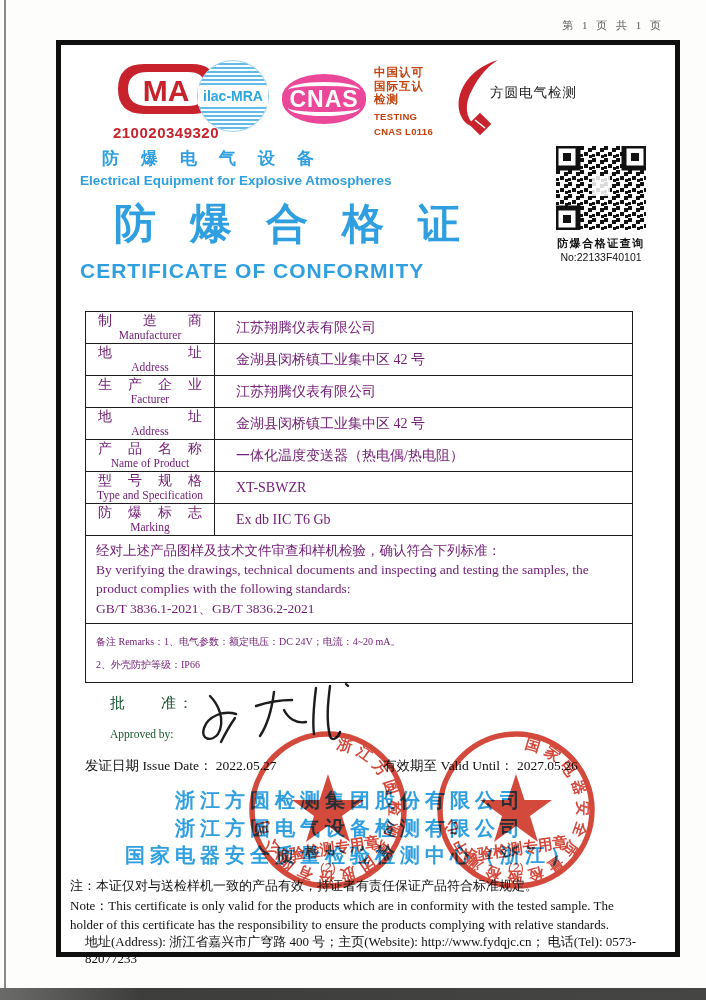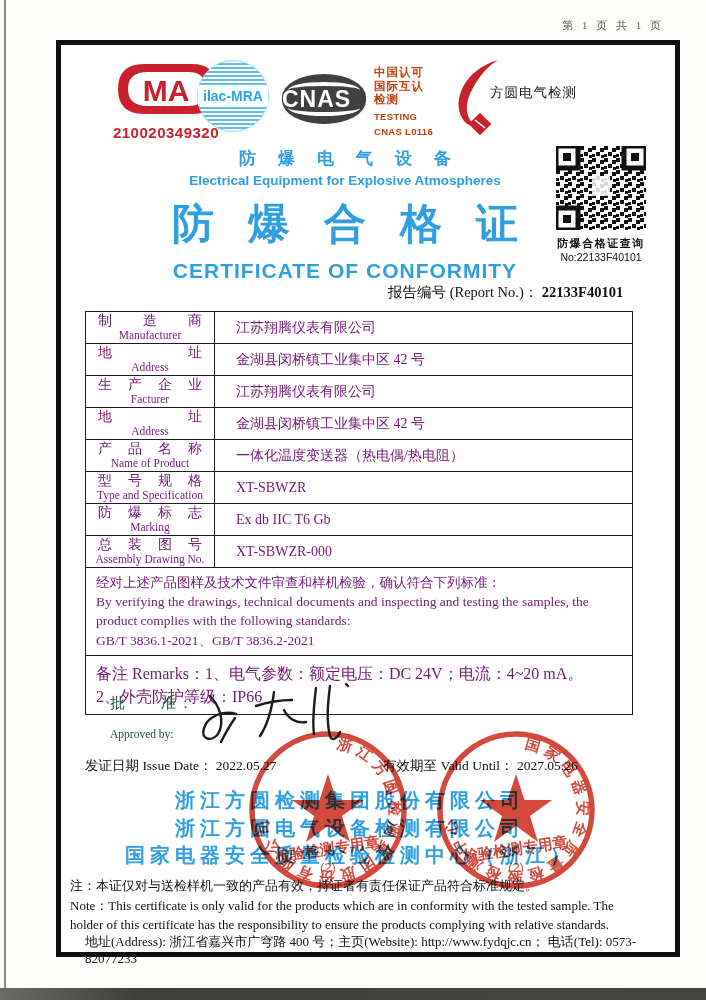--- a/index.html
+++ b/index.html
@@ -19,38 +19,38 @@
 
   
   .cma { position:absolute; left:80px; top:60px; width:108px; height:78px; text-align:center;margin-left:32px; }
   .cma .num { color:#c8232c; font-weight:bold; font-size:15px; font-family:"Liberation Sans",sans-serif;
     letter-spacing:.5px; margin-top:2px; }
   .ilac { position:absolute; left:197px; top:60px; width:72px; height:72px; border-radius:50%;
     background:repeating-linear-gradient(180deg,#ffffff 0 2px,#63bce8 2px 4px);
     border:1px solid #9ad4ef; display:flex; align-items:center; justify-content:center; }
   .ilac .band { background:#fff; width:72px; text-align:center; padding:2px 0;
     color:#2ba6df; font-weight:bold; font-size:14px; font-family:"Liberation Sans",sans-serif; }
-  .cnas { position:absolute; left:282px; top:74px; width:84px; height:50px; background:#404040;
-    border-radius:50% / 46%; display:flex; align-items:center; }
+  .cnas { position:absolute; left:282px; top:74px; width:84px; height:50px; background:#ec4899;
+    border-radius:50% / 46%; display:flex; align-items:center; justify-content:center; }
   .cnas:before { content:""; position:absolute; left:6px; top:8px; width:72px; height:12px;
     border-radius:50%; border-top:4px solid #fff; }
   .cnas:after { content:""; position:absolute; right:6px; bottom:8px; width:72px; height:12px;
     border-radius:50%; border-bottom:4px solid #fff; }
   .cnas span { color:#fff; font-weight:bold; font-size:23px; letter-spacing:1px;
     font-family:"Liberation Sans",sans-serif; }
   .cnas-caption { position:absolute; left:374px; top:66px; color:#c2410c; font-weight:bold;
     font-family:"Liberation Sans",sans-serif; }
   .cnas-caption .cn { font-size:11.5px; line-height:13.5px; letter-spacing:1px; }
   .cnas-caption .en { font-size:9.5px; line-height:11.5px; margin-top:4px; letter-spacing:.3px; }
   .fangyuan { position:absolute; left:446px; top:56px; width:180px; height:88px; }
   .fangyuan .txt { position:absolute; left:44px; top:28px; font-size:13.5px; color:#1a1a1a;
     letter-spacing:1px; }
 
   
-  .title-block { position:absolute; left:80px; top:147px; width:530px; text-align:center;
+  .title-block { position:absolute; left:80px; top:147px; width:530px; 
     color:#2f9fe0; font-family:"Liberation Sans",sans-serif; }
   .title-cn-small { font-size:17px; font-weight:bold; letter-spacing:22px; text-indent:22px; }
   .title-en-small { font-size:13.5px; font-weight:bold; margin-top:3px; }
   .title-cn-main { font-size:42px; font-weight:bold; letter-spacing:34px; text-indent:34px; margin-top:8px; }
   .title-en-main { font-size:21px; font-weight:600; letter-spacing:1px; margin-top:7px; }
 
   .qr-block { position:absolute; left:553px; top:146px; width:96px; text-align:center; }
   .qr-caption { font-size:11px; font-weight:bold; color:#111; letter-spacing:1.5px; margin-top:2px;
     font-family:"Liberation Sans",sans-serif; }
   .qr-number { font-size:10.5px; color:#111; font-family:Liberation Sans, sans-serif; }
@@ -64,21 +64,21 @@
   table.main { position:absolute; left:85px; top:311px; width:548px; border-collapse:collapse;
     color:#701a75; }
   table.main td { border:1.6px solid #1c1c1c; }
   td.lbl { width:129px; height:31px; text-align:center; vertical-align:middle; padding:1px 6px; }
   td.lbl .cn { font-size:14px; line-height:16px; text-align:justify; text-align-last:justify;
     -moz-text-align-last:justify; display:block; padding:0 6px; }
   td.lbl .en { font-size:11.5px; line-height:13px; display:block; text-align:center; }
   td.val { font-size:14px; padding:2px 4px 2px 21px;margin-left:8px; }
   td.block { padding:5px 10px; font-size:13.5px; line-height:19px; }
   td.block .std { margin-top:1px; }
-  td.remarks { padding:6px 10px; font-size:16px; line-height:23px; }
+  td.remarks { padding:6px 10px; font-size:10px; line-height:23px; }
 
   
   .approval { position:absolute; left:110px; top:694px; color:#14532d; }
   .approval .cn { font-size:15px; letter-spacing:2px; }
   .approval .en { font-size:11.5px; margin-top:15px; }
   .signature { position:absolute; left:188px; top:676px; }
   .dates { position:absolute; left:85px; top:757px; width:548px; font-size:13.5px; color:#101010; }
   .dates .valid { position:absolute; left:298px; top:0; }
 
   
@@ -173,24 +173,20 @@
           <rect x="0" y="62" width="22" height="22" fill="none" stroke="#111" stroke-width="5"></rect>
           <rect x="7" y="69" width="8" height="8" fill="#111"></rect>
       </g>
       <rect x="36" y="30" width="18" height="20" fill="#fff" opacity=".85"></rect>
     </svg>
     <div class="qr-caption">防爆合格证查询</div>
     <div class="qr-number">No:22133F40101</div>
   </div>
 
   <div class="cert-row">
-    <span class="grp-right">
-      <span>报告编号 (Report No.)：</span>
-      <b>22133F40101</b>
-    </span>
   </div>
 
   <table class="main">
     <tbody>
         <tr>
       <td class="lbl">
             <span class="cn">制造商</span>
             <span class="en">Manufacturer</span>
           </td>
       <td class="val">江苏翔腾仪表有限公司</td>
@@ -229,27 +225,20 @@
             <span class="en">Type and Specification</span>
           </td>
       <td class="val">XT-SBWZR</td>
     </tr>
     <tr>
       <td class="lbl">
             <span class="cn">防爆标志</span>
             <span class="en">Marking</span>
           </td>
       <td class="val">Ex db IIC T6 Gb</td>
-    </tr>
-    <tr>
-      <td class="lbl">
-            <span class="cn">总装图号</span>
-            <span class="en">Assembly Drawing No.</span>
-          </td>
-      <td class="val">XT-SBWZR-000</td>
     </tr>
     <tr>
       <td class="block" colspan="2">
         <div>经对上述产品图样及技术文件审查和样机检验，确认符合下列标准：</div>
         <div>By verifying the drawings, technical documents and inspecting and testing the samples, the product complies with the following standards:</div>
         <div class="std">GB/T 3836.1-2021、GB/T 3836.2-2021</div>
       </td>
     </tr>
     <tr>
       <td class="remarks" colspan="2">

